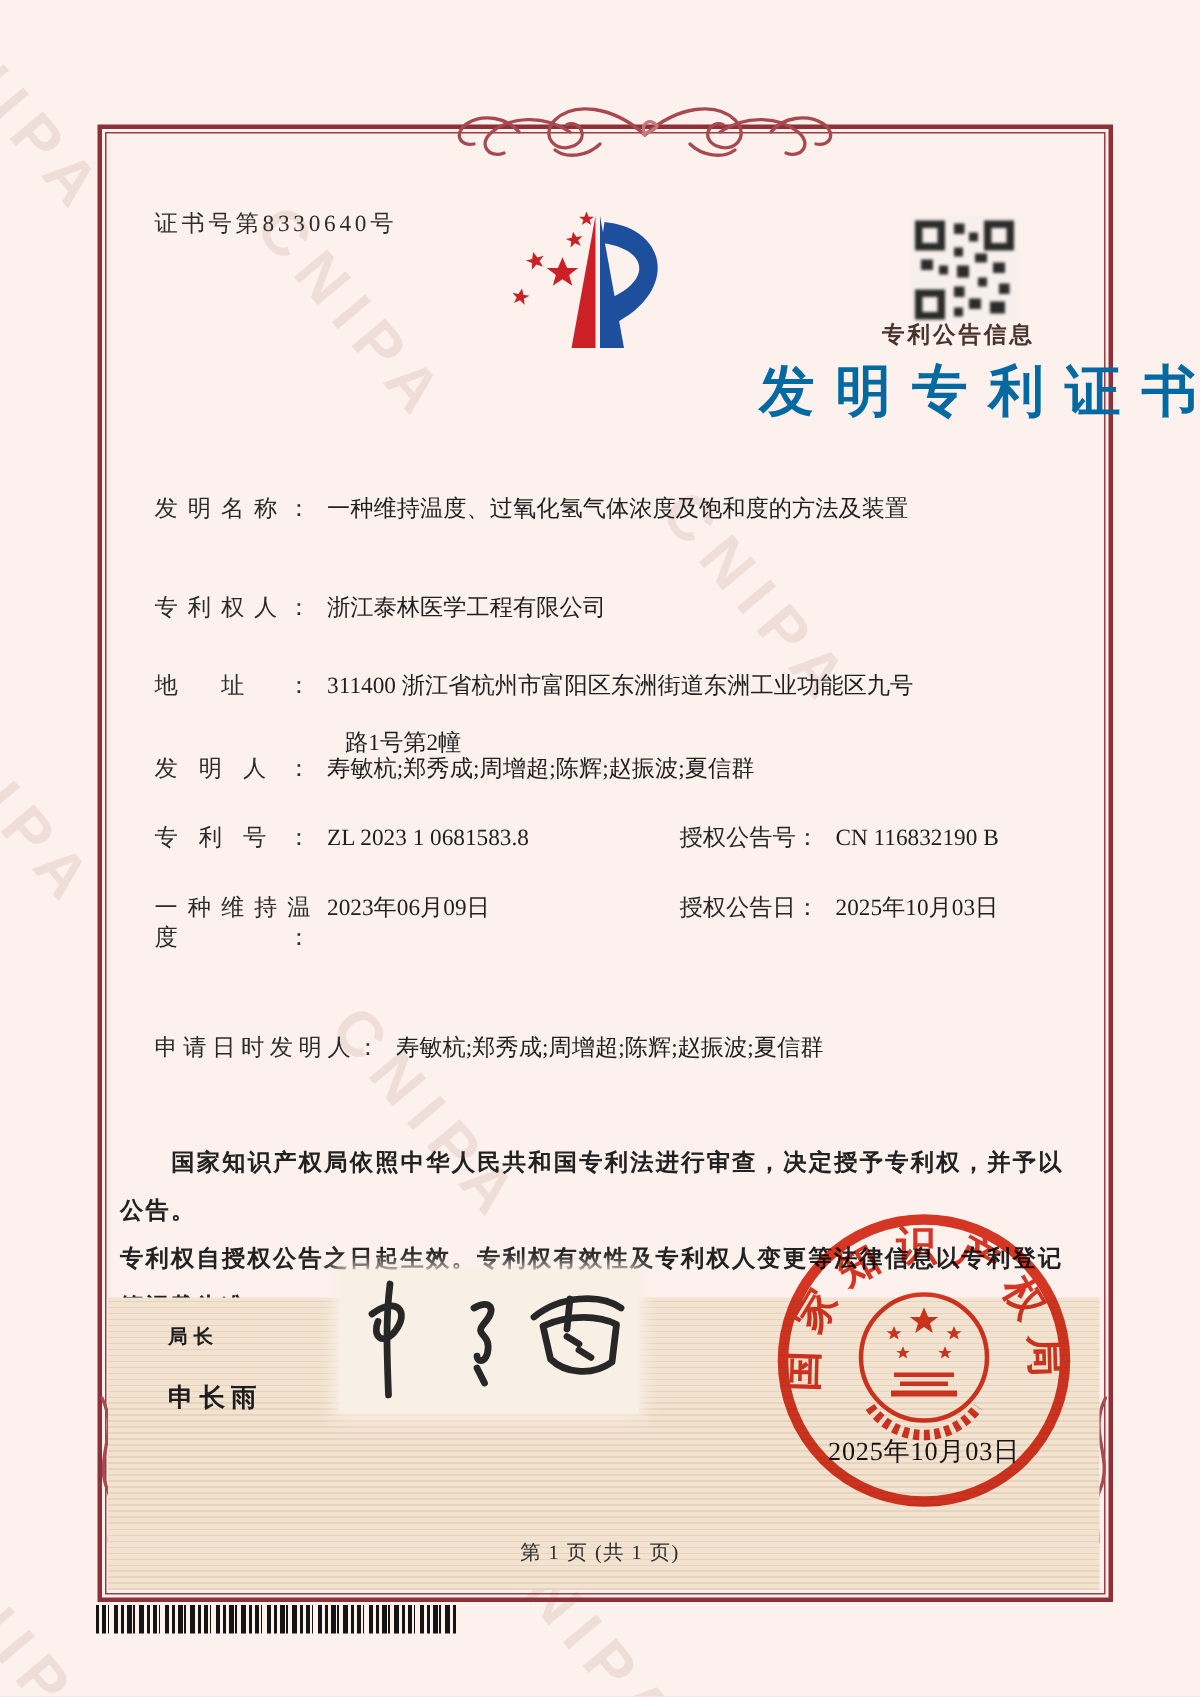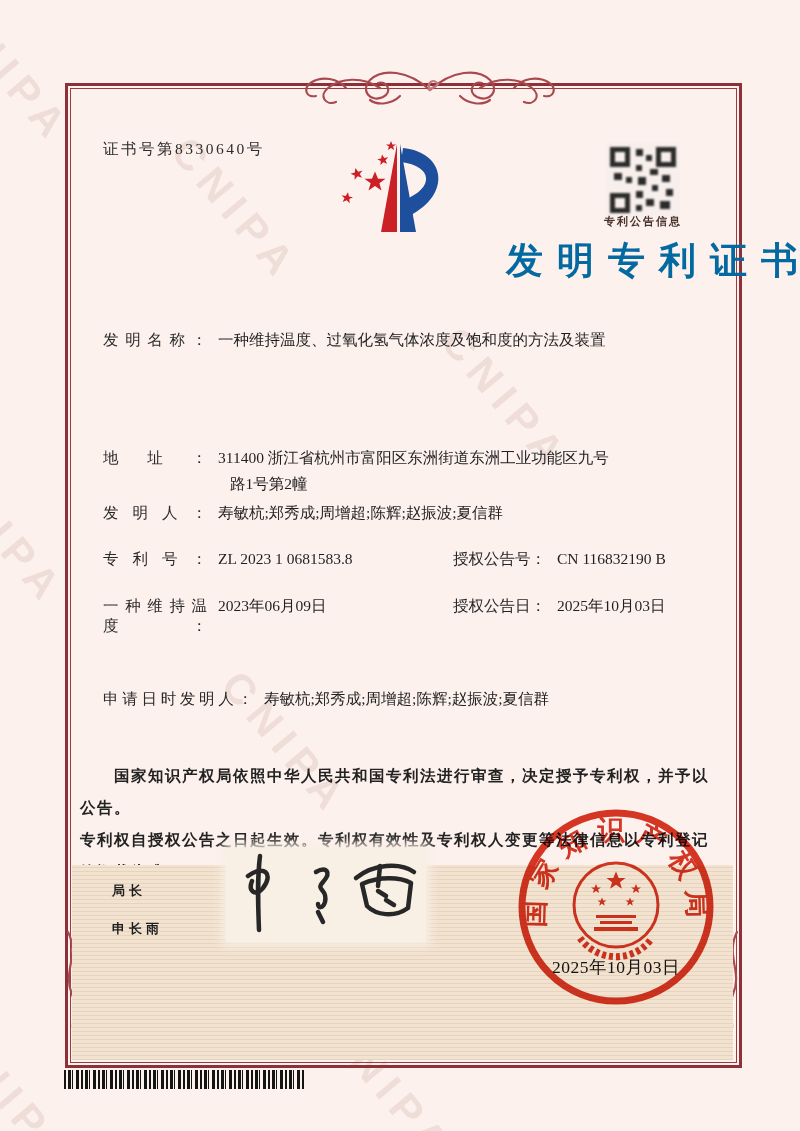--- a/index.html
+++ b/index.html
@@ -9,44 +9,44 @@
   .wm{position:absolute;font-family:"Liberation Sans","DejaVu Sans",sans-serif;
       font-weight:bold;font-size:42px;letter-spacing:9px;color:rgba(199,168,154,0.26);
       transform:rotate(50deg);transform-origin:left top;pointer-events:none;white-space:nowrap;}
   
   .frame{position:absolute;left:70px;top:88px;width:665px;height:973px;
          border:1px solid #9b3a40;outline:3px solid #8e3038;outline-offset:2px;}
   
   .certno{position:absolute;left:103px;top:139px;font-size:15.5px;letter-spacing:2.5px;color:#2d2d2d;text-align:right;}
   .logo{position:absolute;left:333px;top:136px;}
   .qr{position:absolute;left:606px;top:143px;filter:blur(1.1px);}
-  .qr-caption{position:absolute;left:588px;top:214px;width:110px;text-align:center;
-              font-size:11px;letter-spacing:2px;color:#4a332c;font-weight:bold;}
+  .qr-caption{position:absolute;left:588px;top:214px;width:110px;text-align:left;
+              font-size:15px;letter-spacing:2px;color:#4a332c;font-weight:bold;}
   .title{position:absolute;left:0;top:236px;width:100%;text-align:right;
          font-size:37px;font-weight:bold;letter-spacing:14px;text-indent:14px;color:#0369a1;padding-left:12px;}
   
   .row{position:absolute;left:103px;width:640px;font-size:15.5px;line-height:1.3;}
   .lab{display:inline-block;width:104px;text-align:justify;text-align-last:justify;
        vertical-align:top;color:#2a2a2a;}
   .lab.wide{width:150px;}
   .val{display:inline-block;margin-left:11px;color:#1f1f1f;vertical-align:top;}
   .col-r{position:absolute;left:350px;top:0;}
-  .addr2{margin-left:127px;margin-top:6px;color:#1f1f1f;}
+  .addr2{margin-left:127px;margin-top:18px;color:#1f1f1f;}
   
   .legal{position:absolute;left:80px;top:760px;width:644px;font-size:15.5px;
          letter-spacing:1.5px;line-height:32px;color:#222;font-weight:bold;}
   .legal .l1{text-indent:2.2em;}
   
   .band{position:absolute;left:72px;top:865px;width:661px;height:195px;
         background-color:#f2e2d0;
         background-image:repeating-linear-gradient(0deg,rgba(190,150,115,.20) 0 1px,rgba(0,0,0,0) 1px 4px);}
   .officer{position:absolute;left:112px;top:882px;font-family:"Liberation Sans","DejaVu Sans",sans-serif;
            font-size:13px;font-weight:bold;letter-spacing:4px;color:#1d1d1d;}
   .officer-name{position:absolute;left:112px;top:920px;font-family:"Liberation Sans","DejaVu Sans",sans-serif;
-           font-size:13px;font-weight:bold;letter-spacing:4px;color:#1d1d1d;}
+           font-size:17px;font-weight:bold;letter-spacing:4px;color:#1d1d1d;}
   .sig-patch{position:absolute;left:226px;top:848px;width:200px;height:94px;
              background:#f8efe5;box-shadow:0 0 10px 4px #f8efe5;}
   .seal{position:absolute;left:512px;top:805px;mix-blend-mode:multiply;}
   .footer{position:absolute;left:0;top:1026px;width:100%;text-align:center;
           font-size:13.5px;letter-spacing:1px;color:#2c2c2c;}
   
   .barcode{position:absolute;left:64px;top:1070px;width:240px;height:19px;
     background-image:repeating-linear-gradient(90deg,
       #141414 0 2px,transparent 2px 4px,#141414 4px 7px,transparent 7px 8px,
       #141414 8px 9px,transparent 9px 12px,#141414 12px 15px,transparent 15px 17px);}
@@ -142,20 +142,23 @@
     <rect x="9" y="55" width="10" height="10" fill="#f7efec"></rect>
   </svg>
   <div class="qr-caption">专利公告信息</div>
 
   <div class="title">发明专利证书</div>
 
   <div class="row" style="top:330px">
     <span class="lab">发明名称：</span><span class="val" style="width:505px">一种维持温度、过氧化氢气体浓度及饱和度的方法及装置</span>
   </div>
 
+  <div class="row" style="top:396px">
+    <span class="lab">专利权人：</span><span class="val">浙江泰林医学工程有限公司</span>
+  </div>
 
   <div class="row" style="top:448px">
     <span class="lab">地址：</span><span class="val" style="width:505px">311400 浙江省杭州市富阳区东洲街道东洲工业功能区九号</span>
     <div class="addr2">路1号第2幢</div>
   </div>
 
   <div class="row" style="top:503px">
     <span class="lab">发明人：</span><span class="val">寿敏杭;郑秀成;周增超;陈辉;赵振波;夏信群</span>
   </div>
 
@@ -218,16 +221,17 @@
         <use href="#st" transform="translate(118,97) scale(0.45)"></use>
         <rect x="84" y="110" width="40" height="3"></rect>
         <rect x="88" y="116" width="32" height="3"></rect>
         <rect x="82" y="122" width="44" height="4"></rect>
       </g>
       <path d="M68,133 A44 44 0 0 0 140,133" fill="none" stroke="#d42b16" stroke-width="7" stroke-dasharray="4 3"></path>
     </g>
     <text x="104" y="168" text-anchor="middle" font-size="17.5" fill="#161616" letter-spacing="0.5" font-family="'Liberation Serif','DejaVu Serif',serif">2025年10月03日</text>
   </svg>
 
+  <div class="footer">第 1 页 (共 1 页)</div>
 
   <div class="barcode"></div>
 
 </div>
 
 </body></html>

